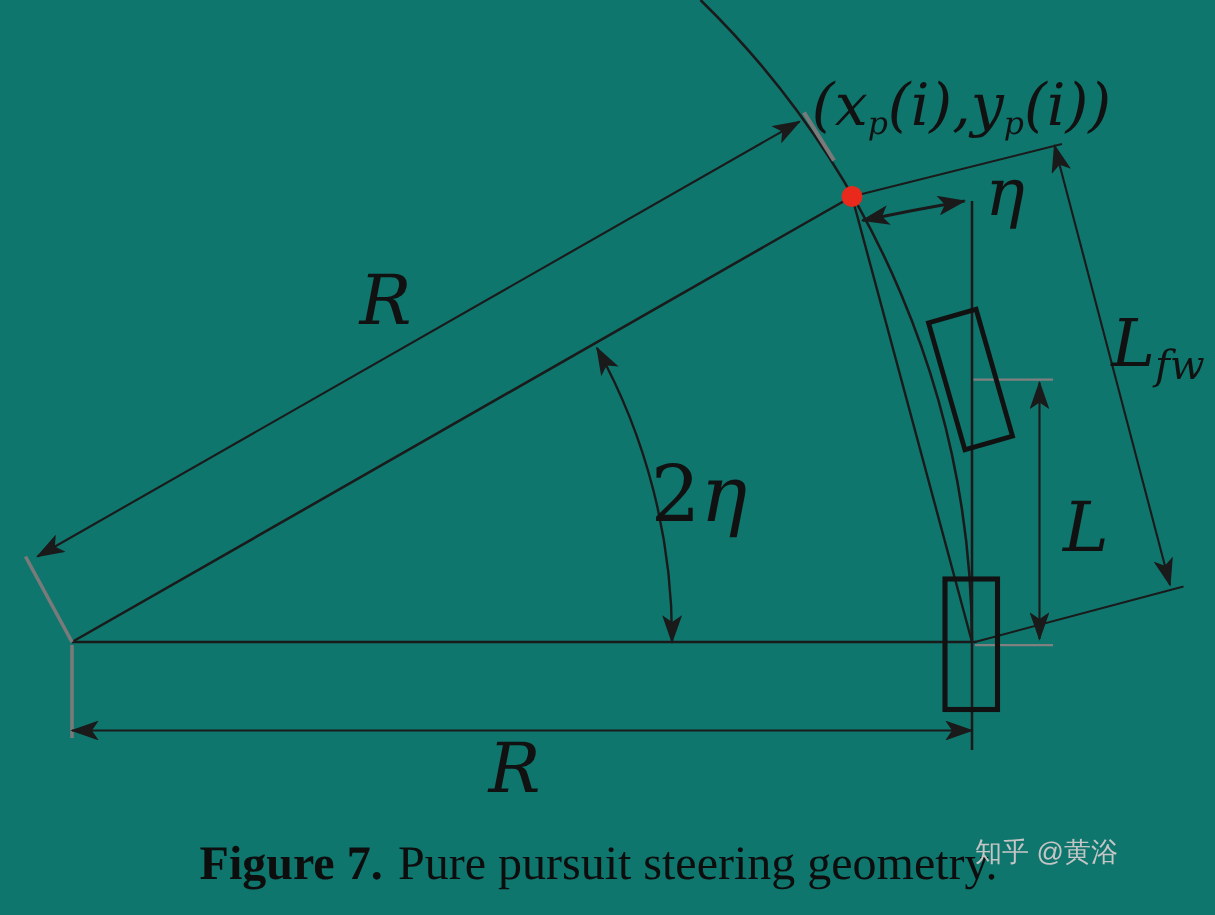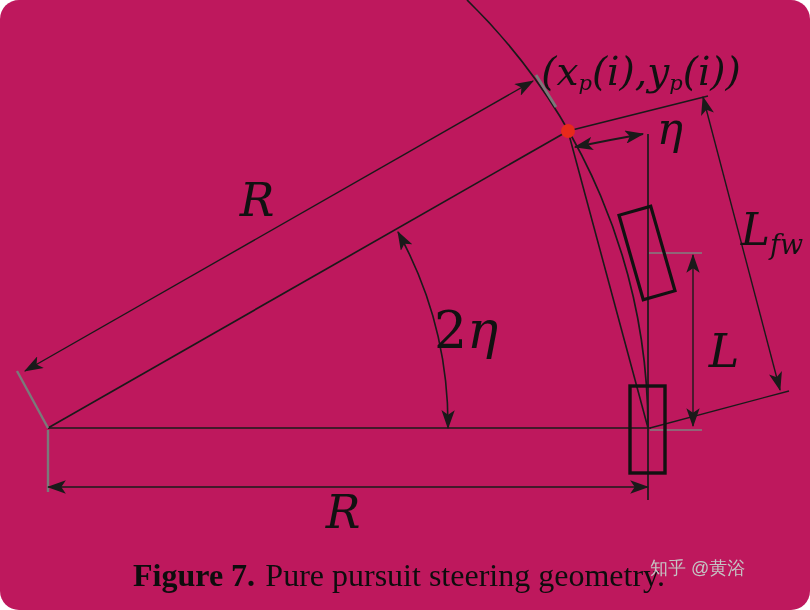--- a/index.html
+++ b/index.html
@@ -1,22 +1,21 @@
 <!DOCTYPE html>
 <html><head>
 <meta charset="utf-8">
 <style>
   html,body{margin:0;padding:0;background:#ffffff;}
   #stage{
     position:relative;
     width:810px;height:610px;
-    background:#be185d;
+    background:#0f766e;
     overflow:hidden;
     font-family:"DejaVu Serif", serif;
-    border-radius:19px;
   }
   #diagram-svg{position:absolute;left:0;top:0;z-index:1;}
   .mlabel{
     position:absolute;
     transform:translate(-50%,-50%);
     color:#111;
     font-family:"DejaVu Serif", serif;
     font-style:italic;
     white-space:nowrap;
     z-index:3;

